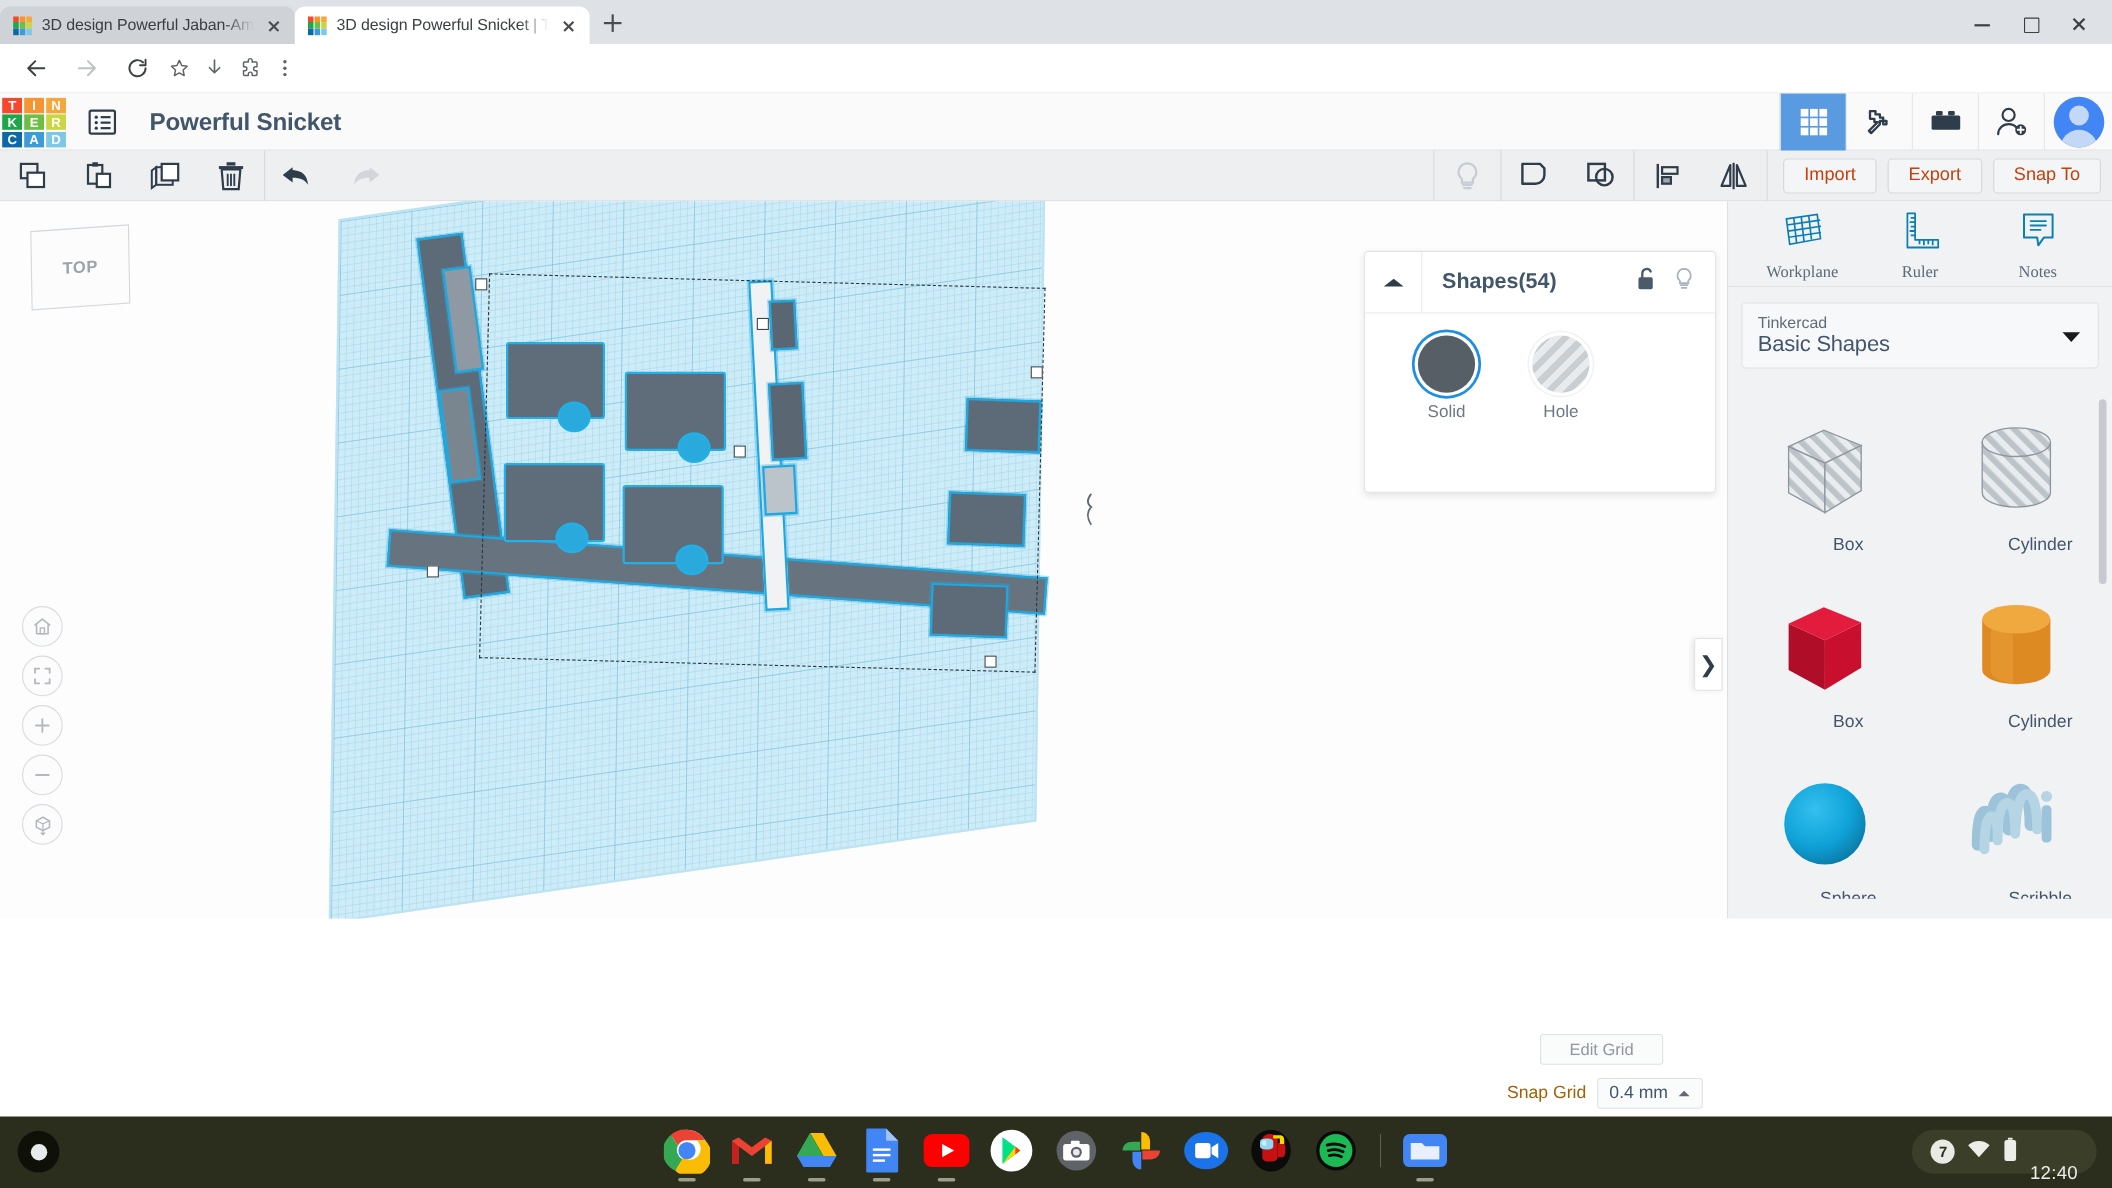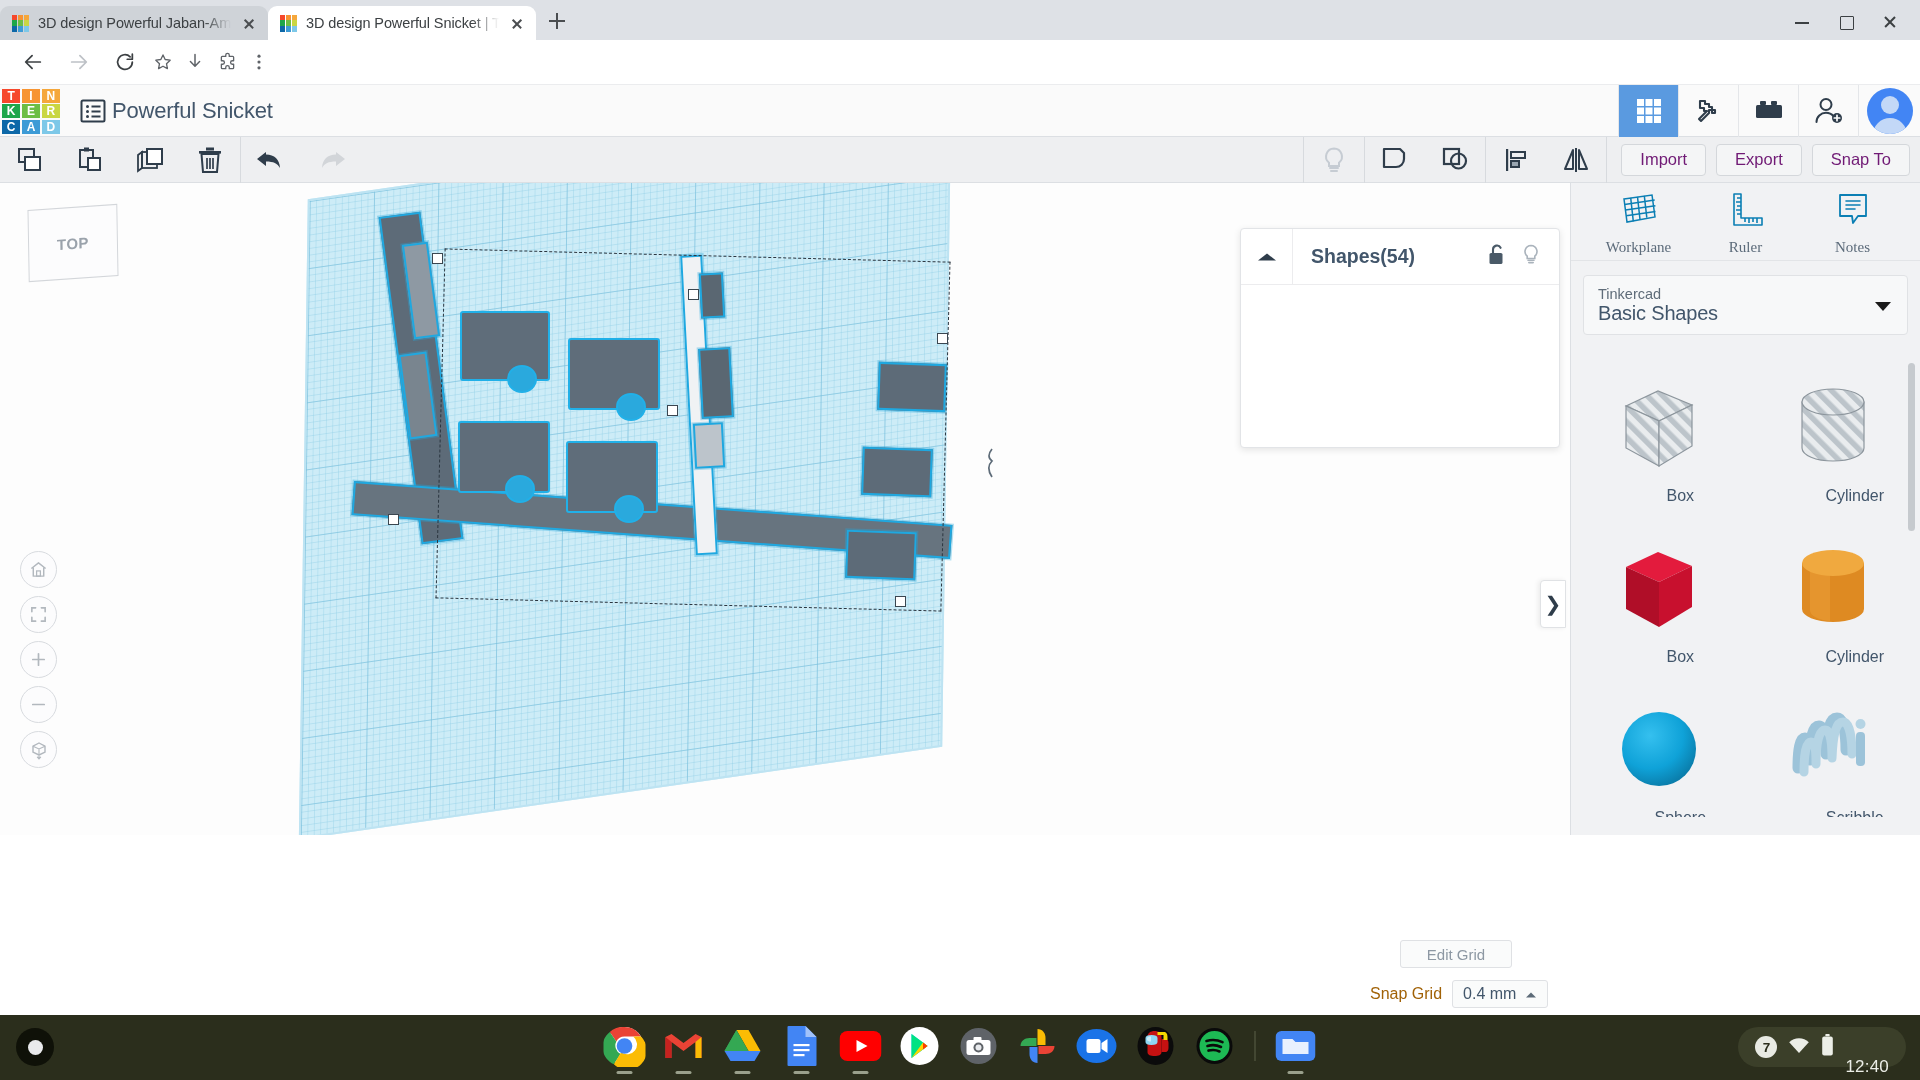--- a/index.html
+++ b/index.html
@@ -82,21 +82,21 @@
     background: #fafafa; border-bottom: 1px solid #dcdfe3;
     display: flex; align-items: center;
   }
   .tc-logo { width: 58px; height: 44px; margin-left: 2px; display: grid;
     grid-template-columns: repeat(3, 1fr); grid-template-rows: repeat(3, 1fr); gap: 1.5px; }
   .tc-logo span {
     display: flex; align-items: center; justify-content: center;
     color: #fff; font-size: 12px; font-weight: bold; font-family: "Liberation Sans", sans-serif;
   }
   .tc-listicon { width: 30px; height: 30px; margin-left: 18px; }
-  .tc-title { font-size: 22px; font-weight: normal; color: #42566b; margin-left: 4px; letter-spacing: -0.2px; }
+  .tc-title { font-size: 22px; font-weight: bold; color: #42566b; margin-left: 28px; letter-spacing: -0.2px; }
   .tc-header-right { margin-left: auto; display: flex; align-items: center; height: 52px; }
   .tc-hdr-btn {
     width: 60px; height: 52px; display: flex; align-items: center; justify-content: center;
     border-left: 1px solid #e4e6e9;
   }
   .tc-hdr-btn.active { background: #5a9ae0; }
   .avatar-wrap { width: 62px; height: 52px; display:flex; align-items:center; justify-content:center;
      border-left: 1px solid #e4e6e9; }
   .avatar { width: 46px; height: 46px; border-radius: 50%; background: #4285f4; position: relative; overflow:hidden; }
   .avatar::before { content:""; position:absolute; left:14px; top:8px; width:18px; height:18px;
@@ -109,21 +109,21 @@
     position: absolute; top: 137px; left: 0; width: 1920px; height: 46px;
     background: #eeeff1; border-bottom: 1px solid #dcdfe3;
     display: flex; align-items: center;
   }
   .tb-group { display: flex; align-items: center; height: 46px; }
   .tb-sep { width: 1px; height: 46px; background: #d7dade; }
   .tool-btn { width: 60px; height: 46px; display:flex; align-items:center; justify-content:center; }
   .spacer { flex: 1; }
   .txt-btn {
     height: 32px; padding: 0 18px; border: 1px solid #d4d7db; border-radius: 4px;
-    background: #f4f5f6; color: #701a75; font-size: 16.5px;
+    background: #f4f5f6; color: #c2410c; font-size: 16.5px;
     display:flex; align-items:center; justify-content:center; margin-right: 10px;
   }
 
   
   .canvas {
     position: absolute; top: 183px; left: 0; width: 1570px; height: 652px;
     background: #fdfdfd; overflow: hidden;
   }
   .viewcube {
     position: absolute; left: 28px; top: 24px; width: 90px; height: 72px;
@@ -613,20 +613,30 @@
             </svg>
         </span>
         <span>
           <svg width="20" height="24" viewBox="0 0 20 24">
               <path d="M10 2.5a6 6 0 0 1 3.8 10.6v2.4H6.2v-2.4A6 6 0 0 1 10 2.5z" stroke="#aab3bc" stroke-width="1.6" fill="none"></path>
               <path d="M7 17.2h6M7.8 19.6h4.4" stroke="#aab3bc" stroke-width="1.6" stroke-linecap="round"></path>
             </svg>
         </span>
       </div>
     </div>
+    <div class="sp-body">
+      <div class="sp-opt">
+        <div class="sp-swatch solid"></div>
+        <div class="sp-lbl">Solid</div>
+      </div>
+      <div class="sp-opt">
+        <div class="sp-swatch hole"></div>
+        <div class="sp-lbl">Hole</div>
+      </div>
+    </div>
   </div>
 
   <div class="panel-toggle">❯</div>
 
   <div class="sidebar">
     <div class="sb-tools">
       <div class="sb-tool">
         <span>
           <svg width="44" height="44" viewBox="0 0 44 44">
               <g stroke="#0b7fb4" stroke-width="1.5" fill="none">

